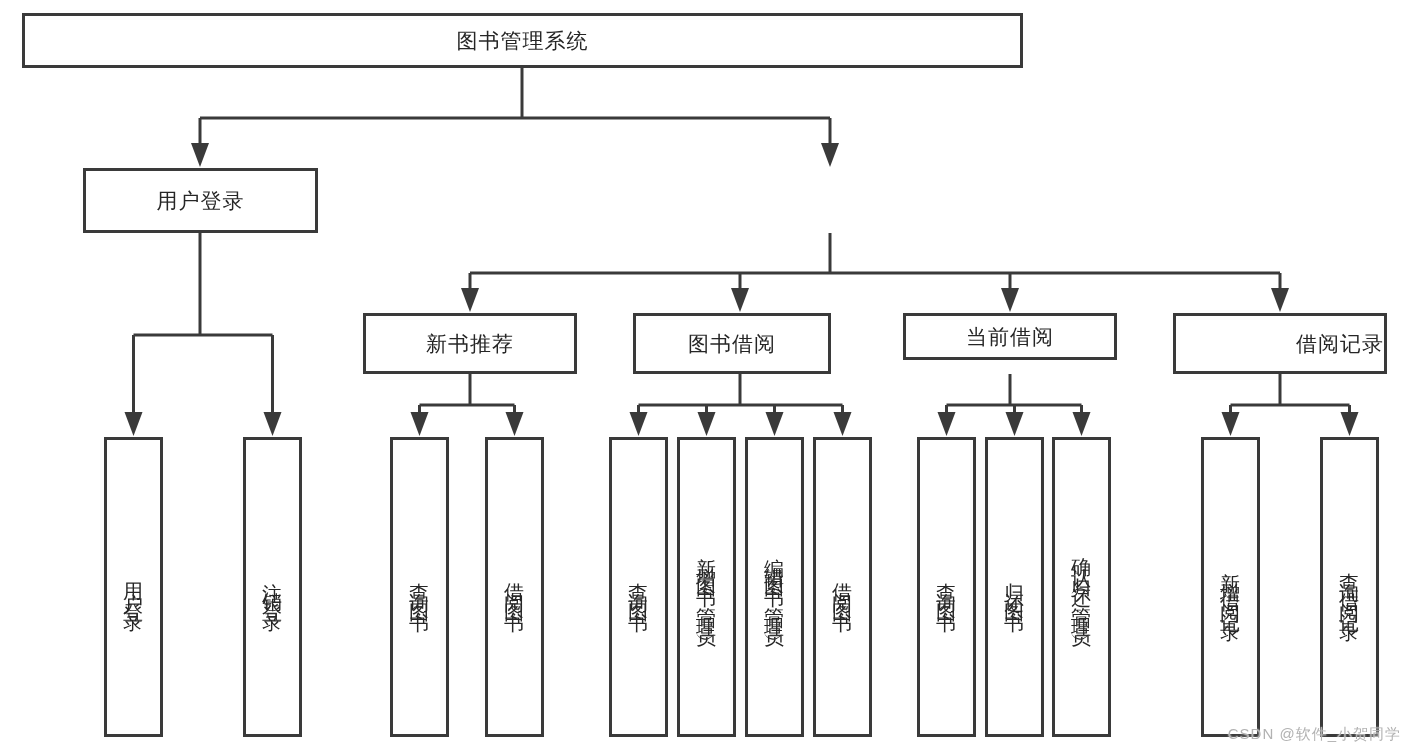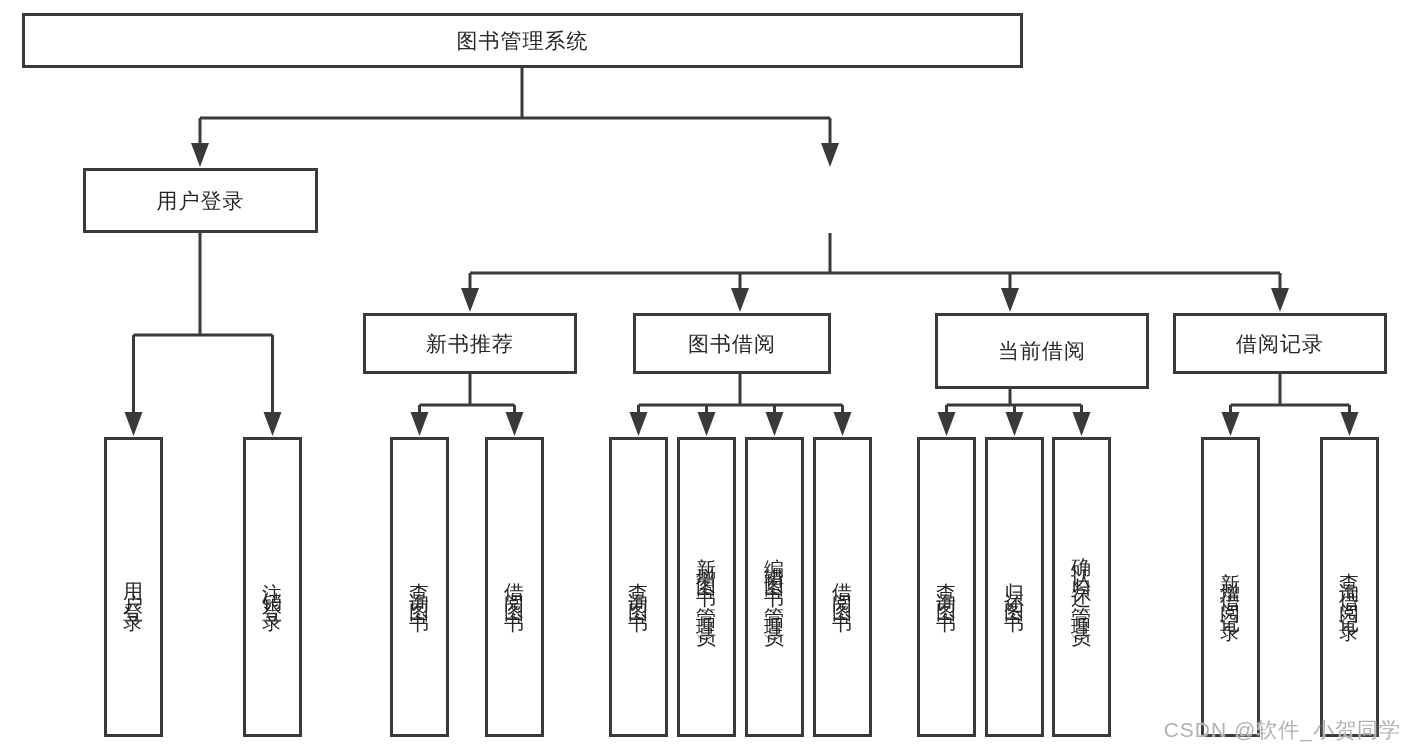--- a/index.html
+++ b/index.html
@@ -13,21 +13,21 @@
     border:3px solid #3a3a3a;display:flex;align-items:center;justify-content:center;
     color:#262626;
   }
   .hbox span{font-size:21px;letter-spacing:1px;white-space:nowrap;}
   .vbox span{
     writing-mode:vertical-rl;text-orientation:mixed;
     font-size:20px;line-height:1;letter-spacing:10px;white-space:nowrap;
   }
   .watermark{
     position:absolute;right:4px;bottom:3px;
-    font-size:21px;color:#b2b2b2;letter-spacing:1px;white-space:nowrap;
+    font-size:15px;color:#b2b2b2;letter-spacing:1px;white-space:nowrap;
     text-shadow:0 0 2px #ffffff;
   }
 </style>
 </head>
 <body>
 
 <div class="stage">
 
   <svg class="wires" viewBox="0 0 1405 747">
     <g stroke="#3a3a3a" stroke-width="3" fill="none">
@@ -105,24 +105,24 @@
   <div class="box hbox" style="left:83px;top:168px;width:235px;height:65px;">
     <span>用户登录</span>
   </div>
 
   <div class="box hbox" style="left:363px;top:313px;width:214px;height:61px;">
     <span>新书推荐</span>
   </div>
   <div class="box hbox" style="left:633px;top:313px;width:198px;height:61px;">
     <span>图书借阅</span>
   </div>
-  <div class="box hbox" style="left:903px;top:313px;width:214px;height:76px;margin-left:32px;">
+  <div class="box hbox" style="left:903px;top:313px;width:214px;height:47px;">
     <span>当前借阅</span>
   </div>
-  <div class="box hbox" style="left:1173px;top:313px;width:214px;height:61px;">
+  <div class="box hbox" style="left:1173px;top:313px;width:214px;height:61px;justify-content:flex-end;">
     <span>借阅记录</span>
   </div>
 
   <div class="box vbox" style="left:104px;top:437px;width:59px;height:300px;">
     <span>用户登录</span>
   </div>
   <div class="box vbox" style="left:243px;top:437px;width:59px;height:300px;">
     <span>注销登录</span>
   </div>
 

